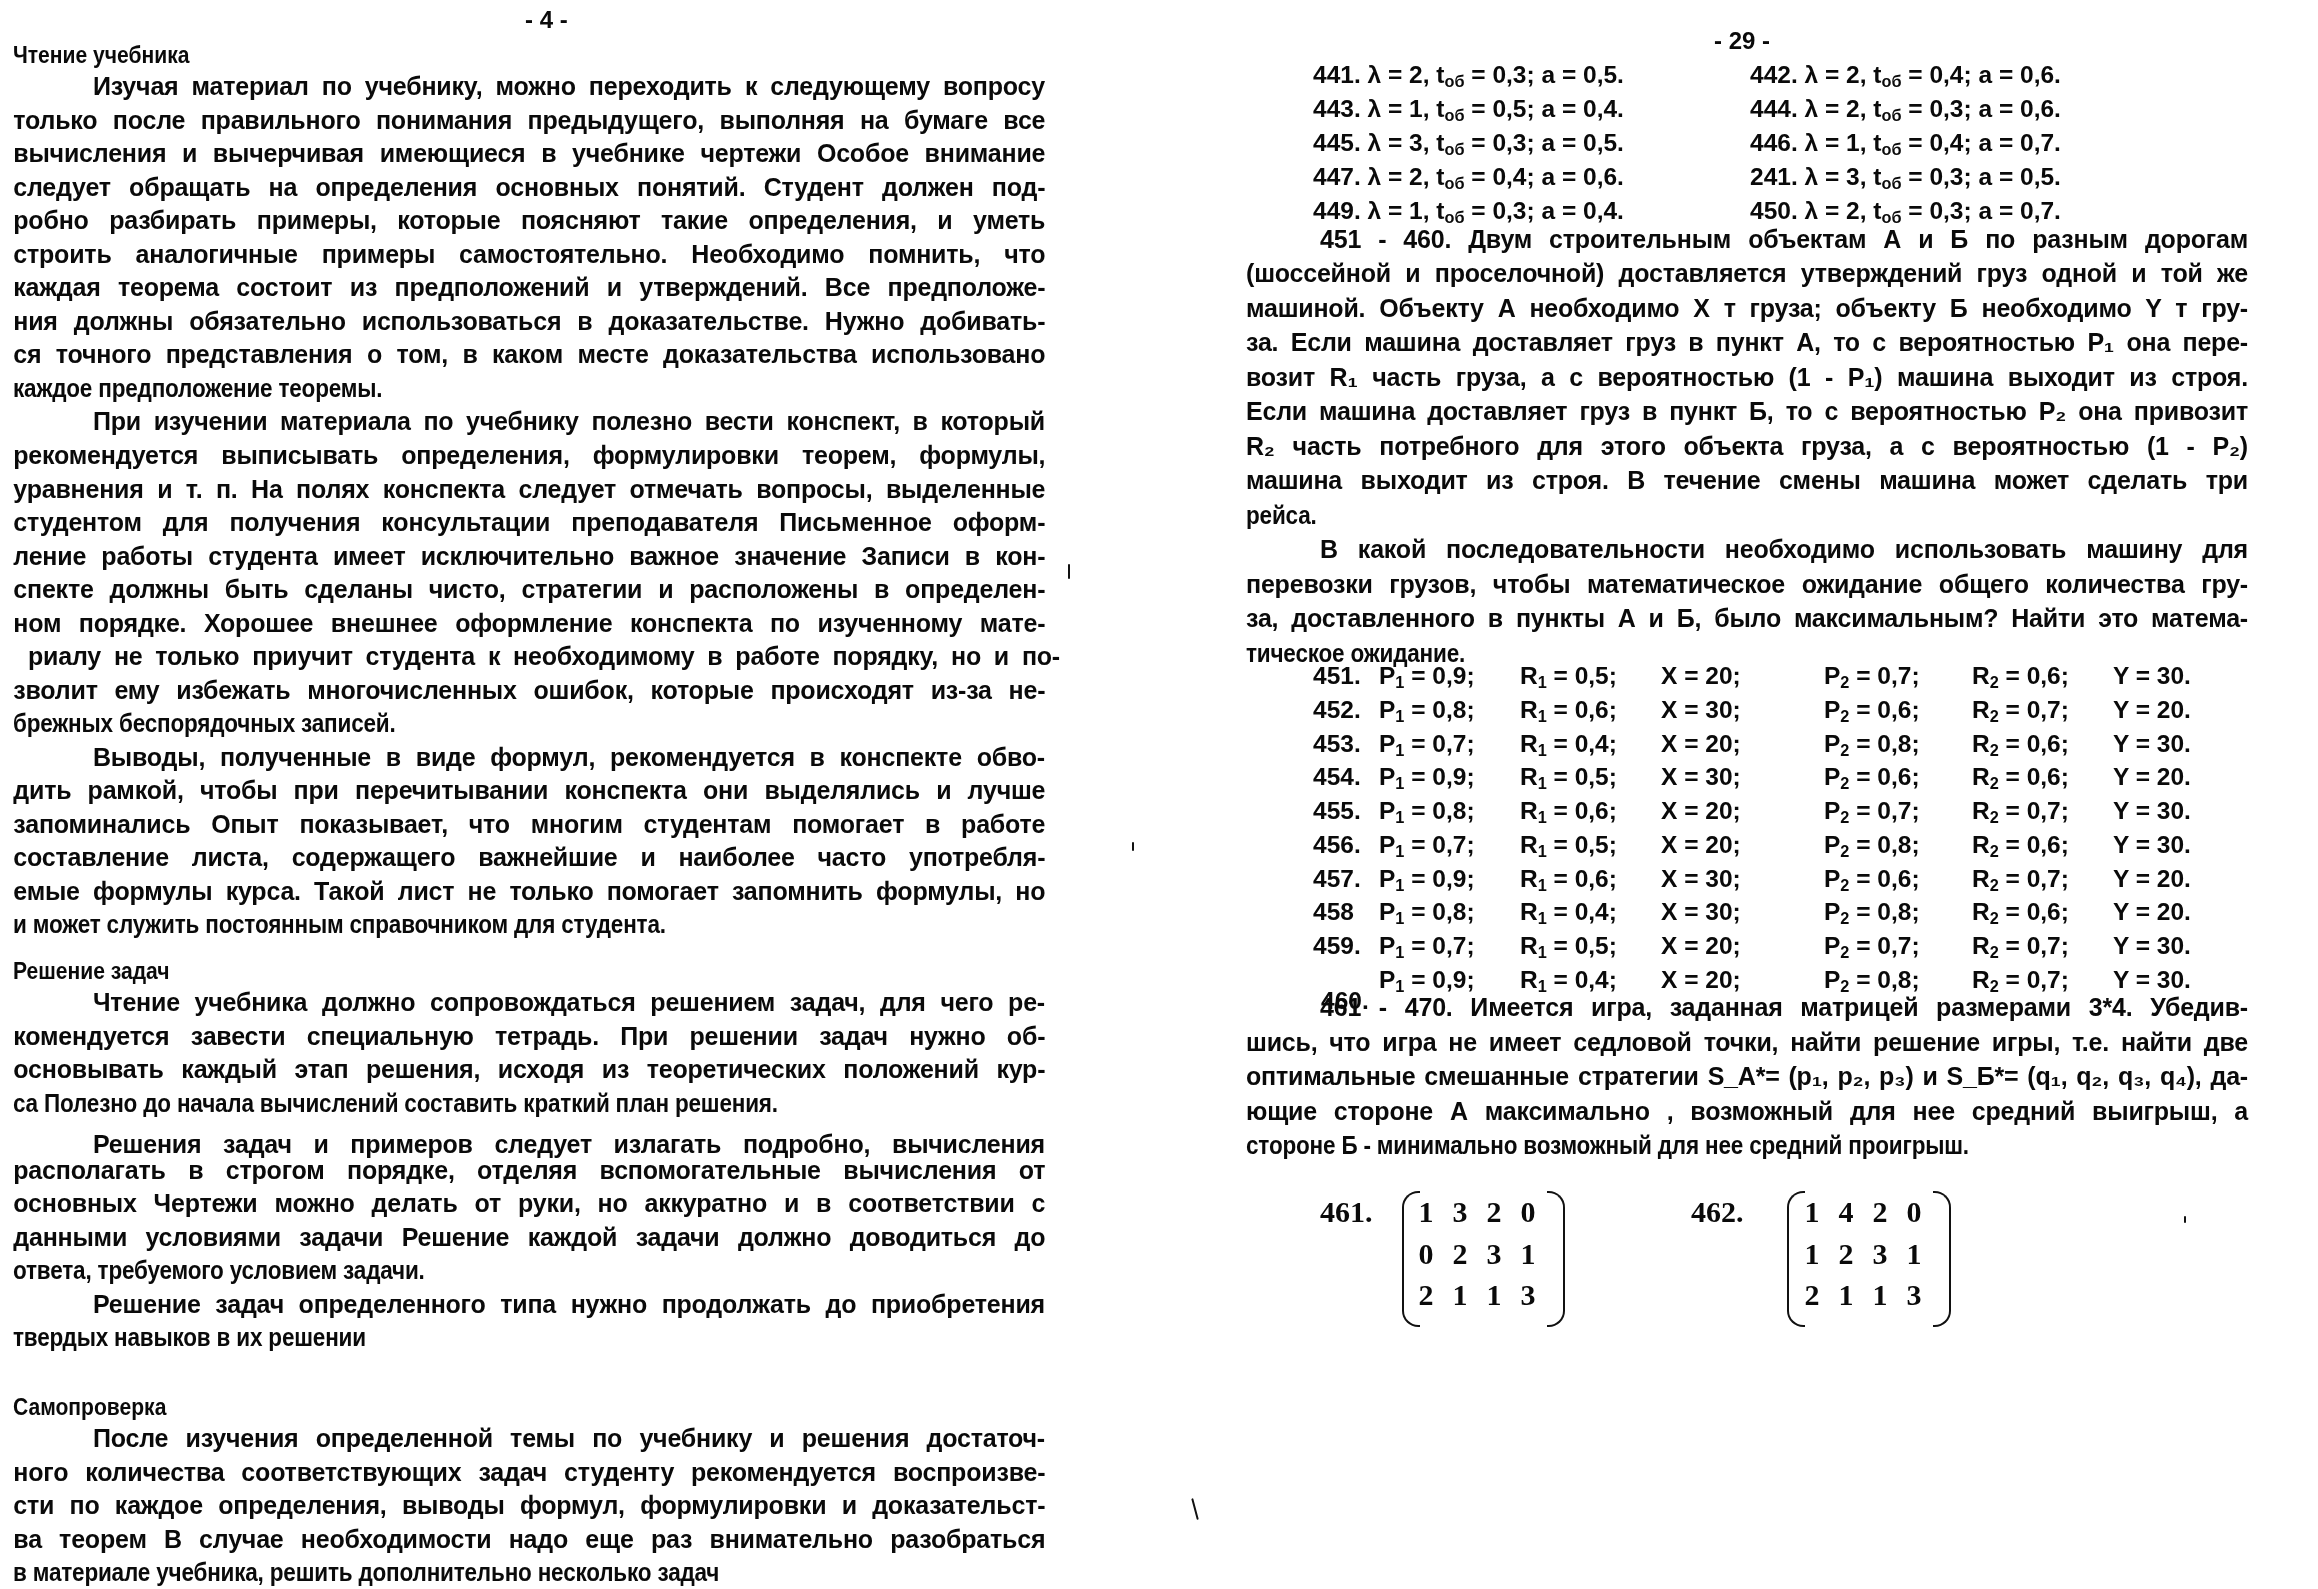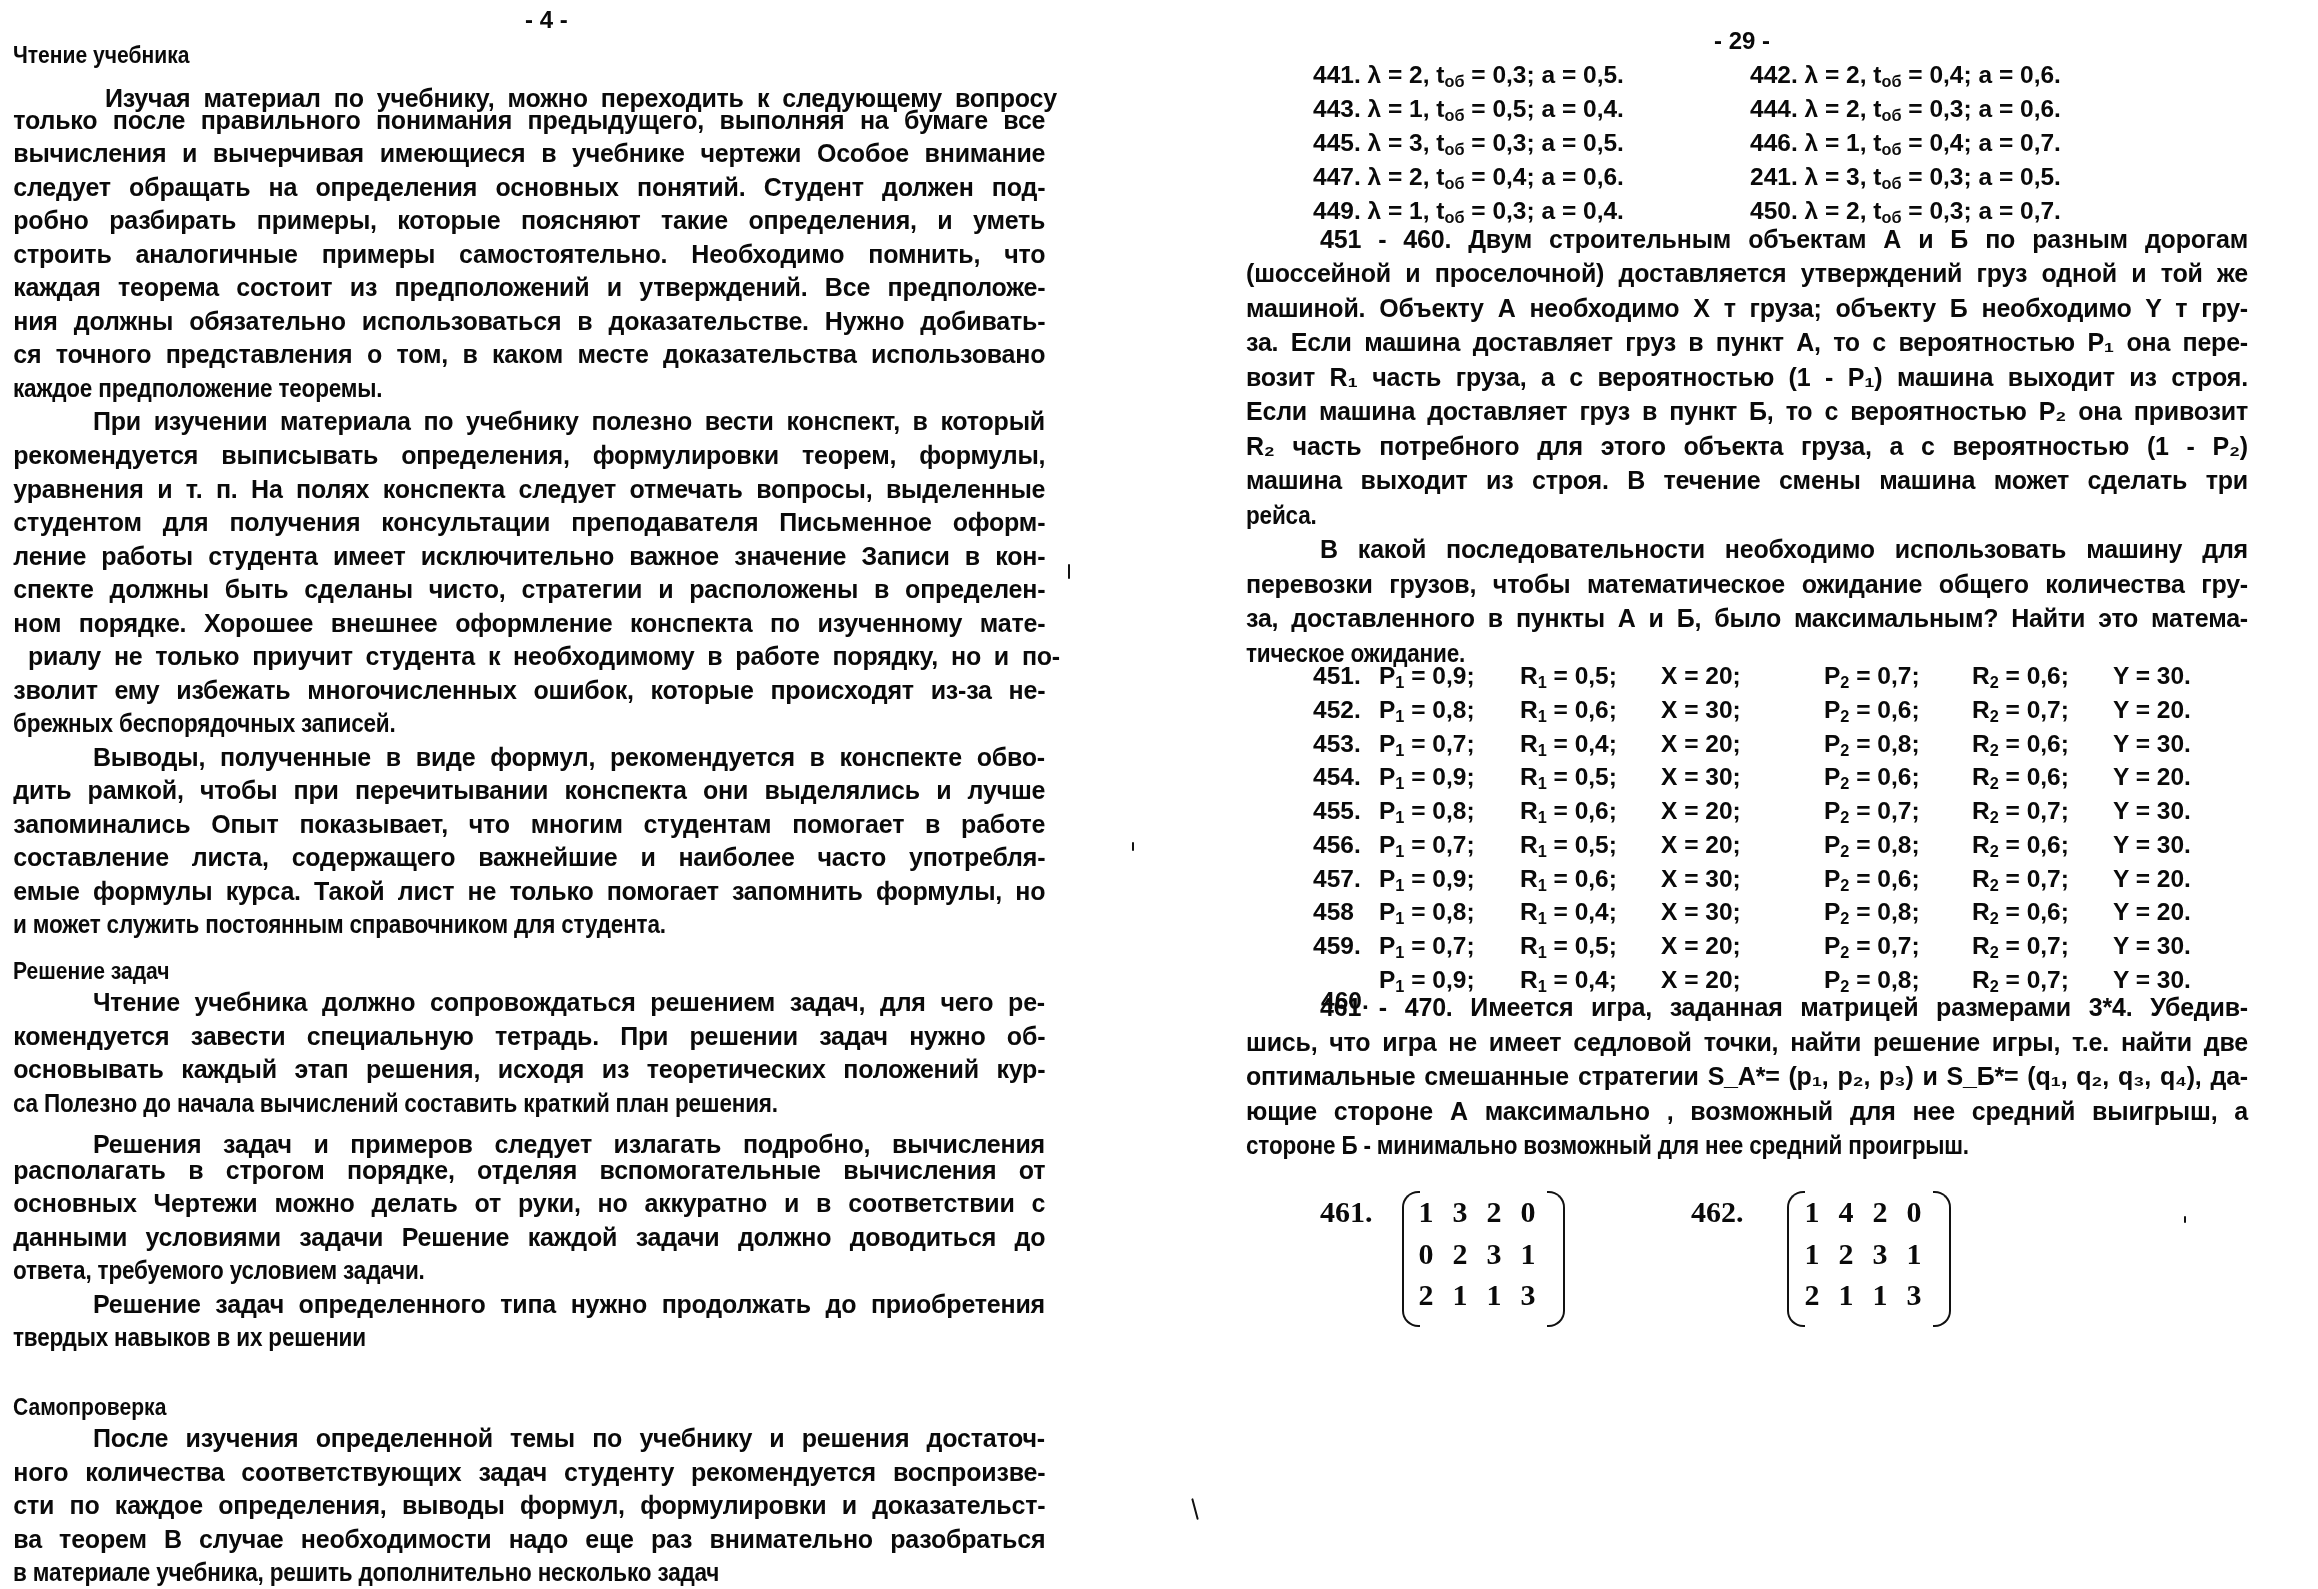--- a/index.html
+++ b/index.html
@@ -25,21 +25,21 @@
   .matrix .m { position:absolute; width:28px; text-align:center; }
   .speck { position:absolute; background:#111; width:2.2px; height:9px; border-radius:1.5px; }
 </style>
 </head>
 <body>
 
 <div id="left-page" class="page">
   <div class="pnum" style="left:525px; top:6px;">- 4 -</div>
   <div id="left-flow">
       <div class="heading" style="top: 41px;">Чтение учебника</div>
-      <div class="line just" style="top: 83px; left: 93px; width: 952px; margin-left: 12px;">Изучая материал по учебнику, можно переходить к следующему вопросу</div>
+      <div class="line just" style="top: 71px; left: 93px; width: 952px;">Изучая материал по учебнику, можно переходить к следующему вопросу</div>
       <div class="line just" style="top: 105px; left: 13.3px; width: 1032px;">только после правильного понимания предыдущего, выполняя на бумаге все</div>
       <div class="line just" style="top: 138px; left: 13.3px; width: 1032px;">вычисления и вычерчивая имеющиеся в учебнике чертежи  Особое внимание</div>
       <div class="line just" style="top: 172px; left: 13.3px; width: 1032px;">следует обращать на определения основных понятий. Студент должен под-</div>
       <div class="line just" style="top: 205px; left: 13.3px; width: 1032px;">робно разбирать примеры, которые поясняют такие определения, и уметь</div>
       <div class="line just" style="top: 239px; left: 13.3px; width: 1032px;">строить аналогичные примеры самостоятельно. Необходимо помнить, что</div>
       <div class="line just" style="top: 272px; left: 13.3px; width: 1032px;">каждая теорема состоит из предположений и утверждений. Все предположе-</div>
       <div class="line just" style="top: 306px; left: 13.3px; width: 1032px;">ния должны обязательно использоваться в доказательстве. Нужно добивать-</div>
       <div class="line just" style="top: 339px; left: 13.3px; width: 1032px;">ся точного представления о том, в каком месте доказательства использовано</div>
       <div class="line" style="top: 373px; left: 13.3px; width: 1032px; transform: scaleX(0.9);">каждое предположение теоремы.</div>
       <div class="line just" style="top: 406px; left: 93px; width: 952px;">При изучении материала по учебнику полезно вести конспект, в который</div>

